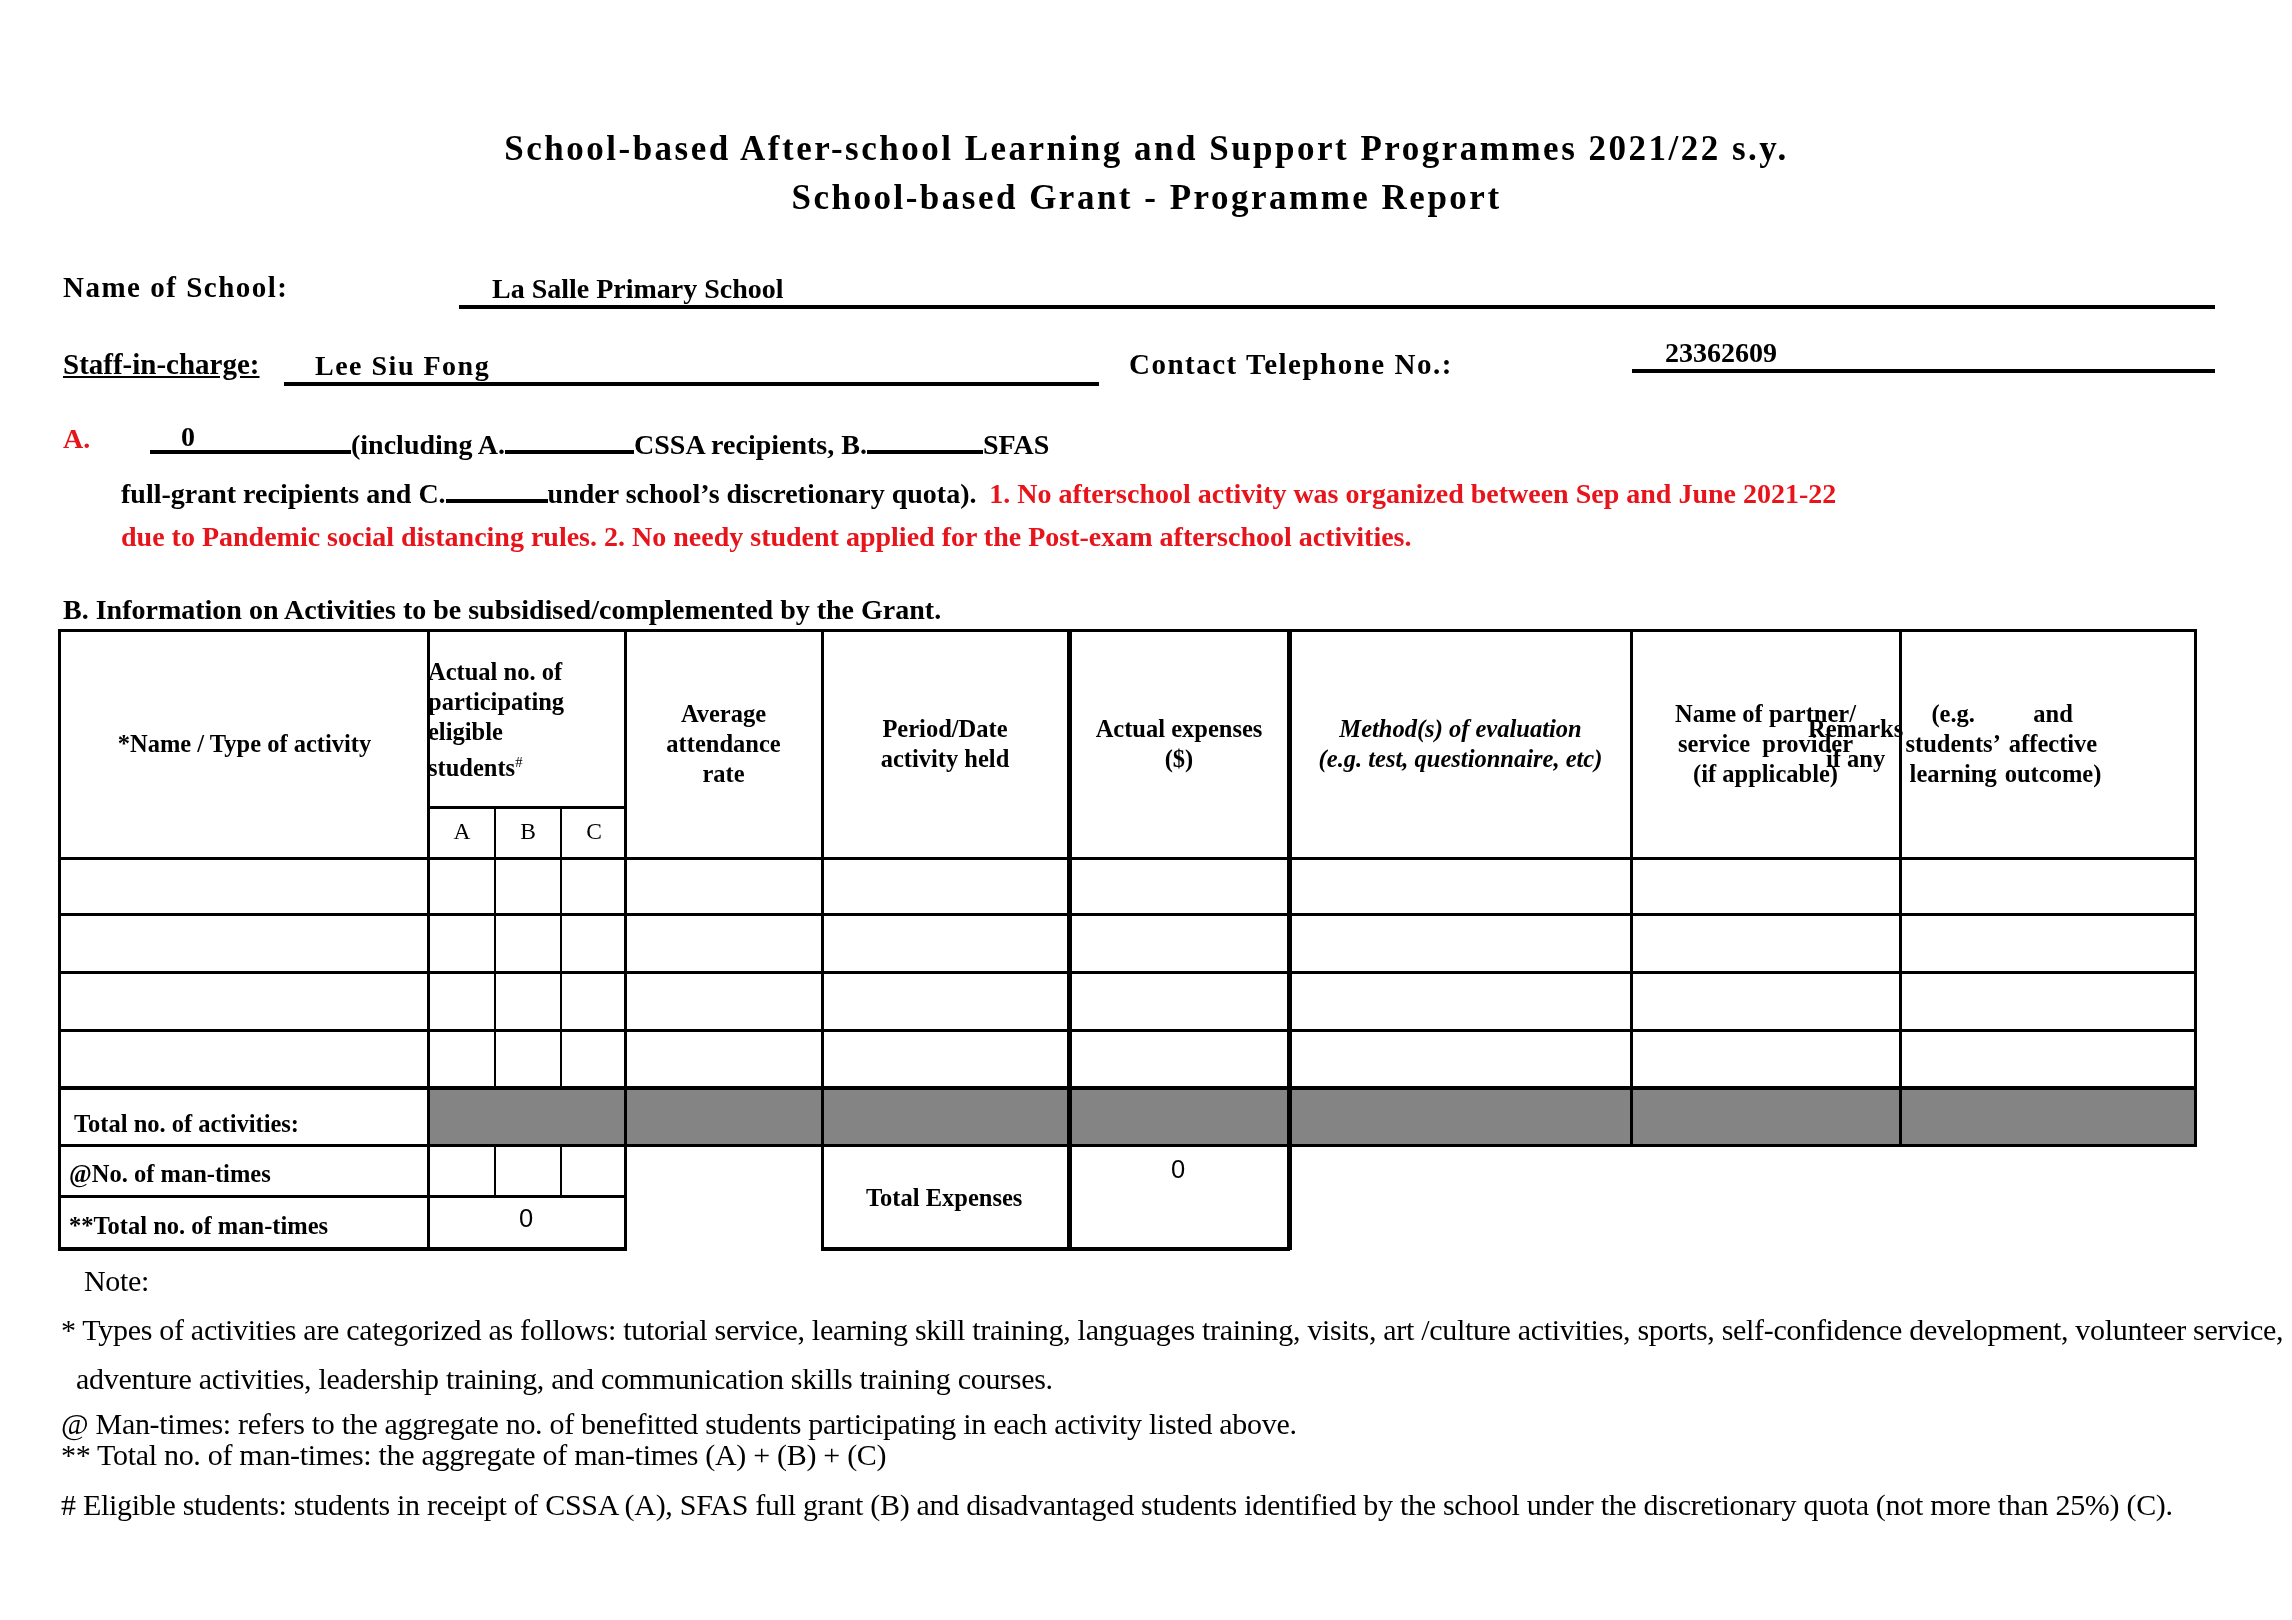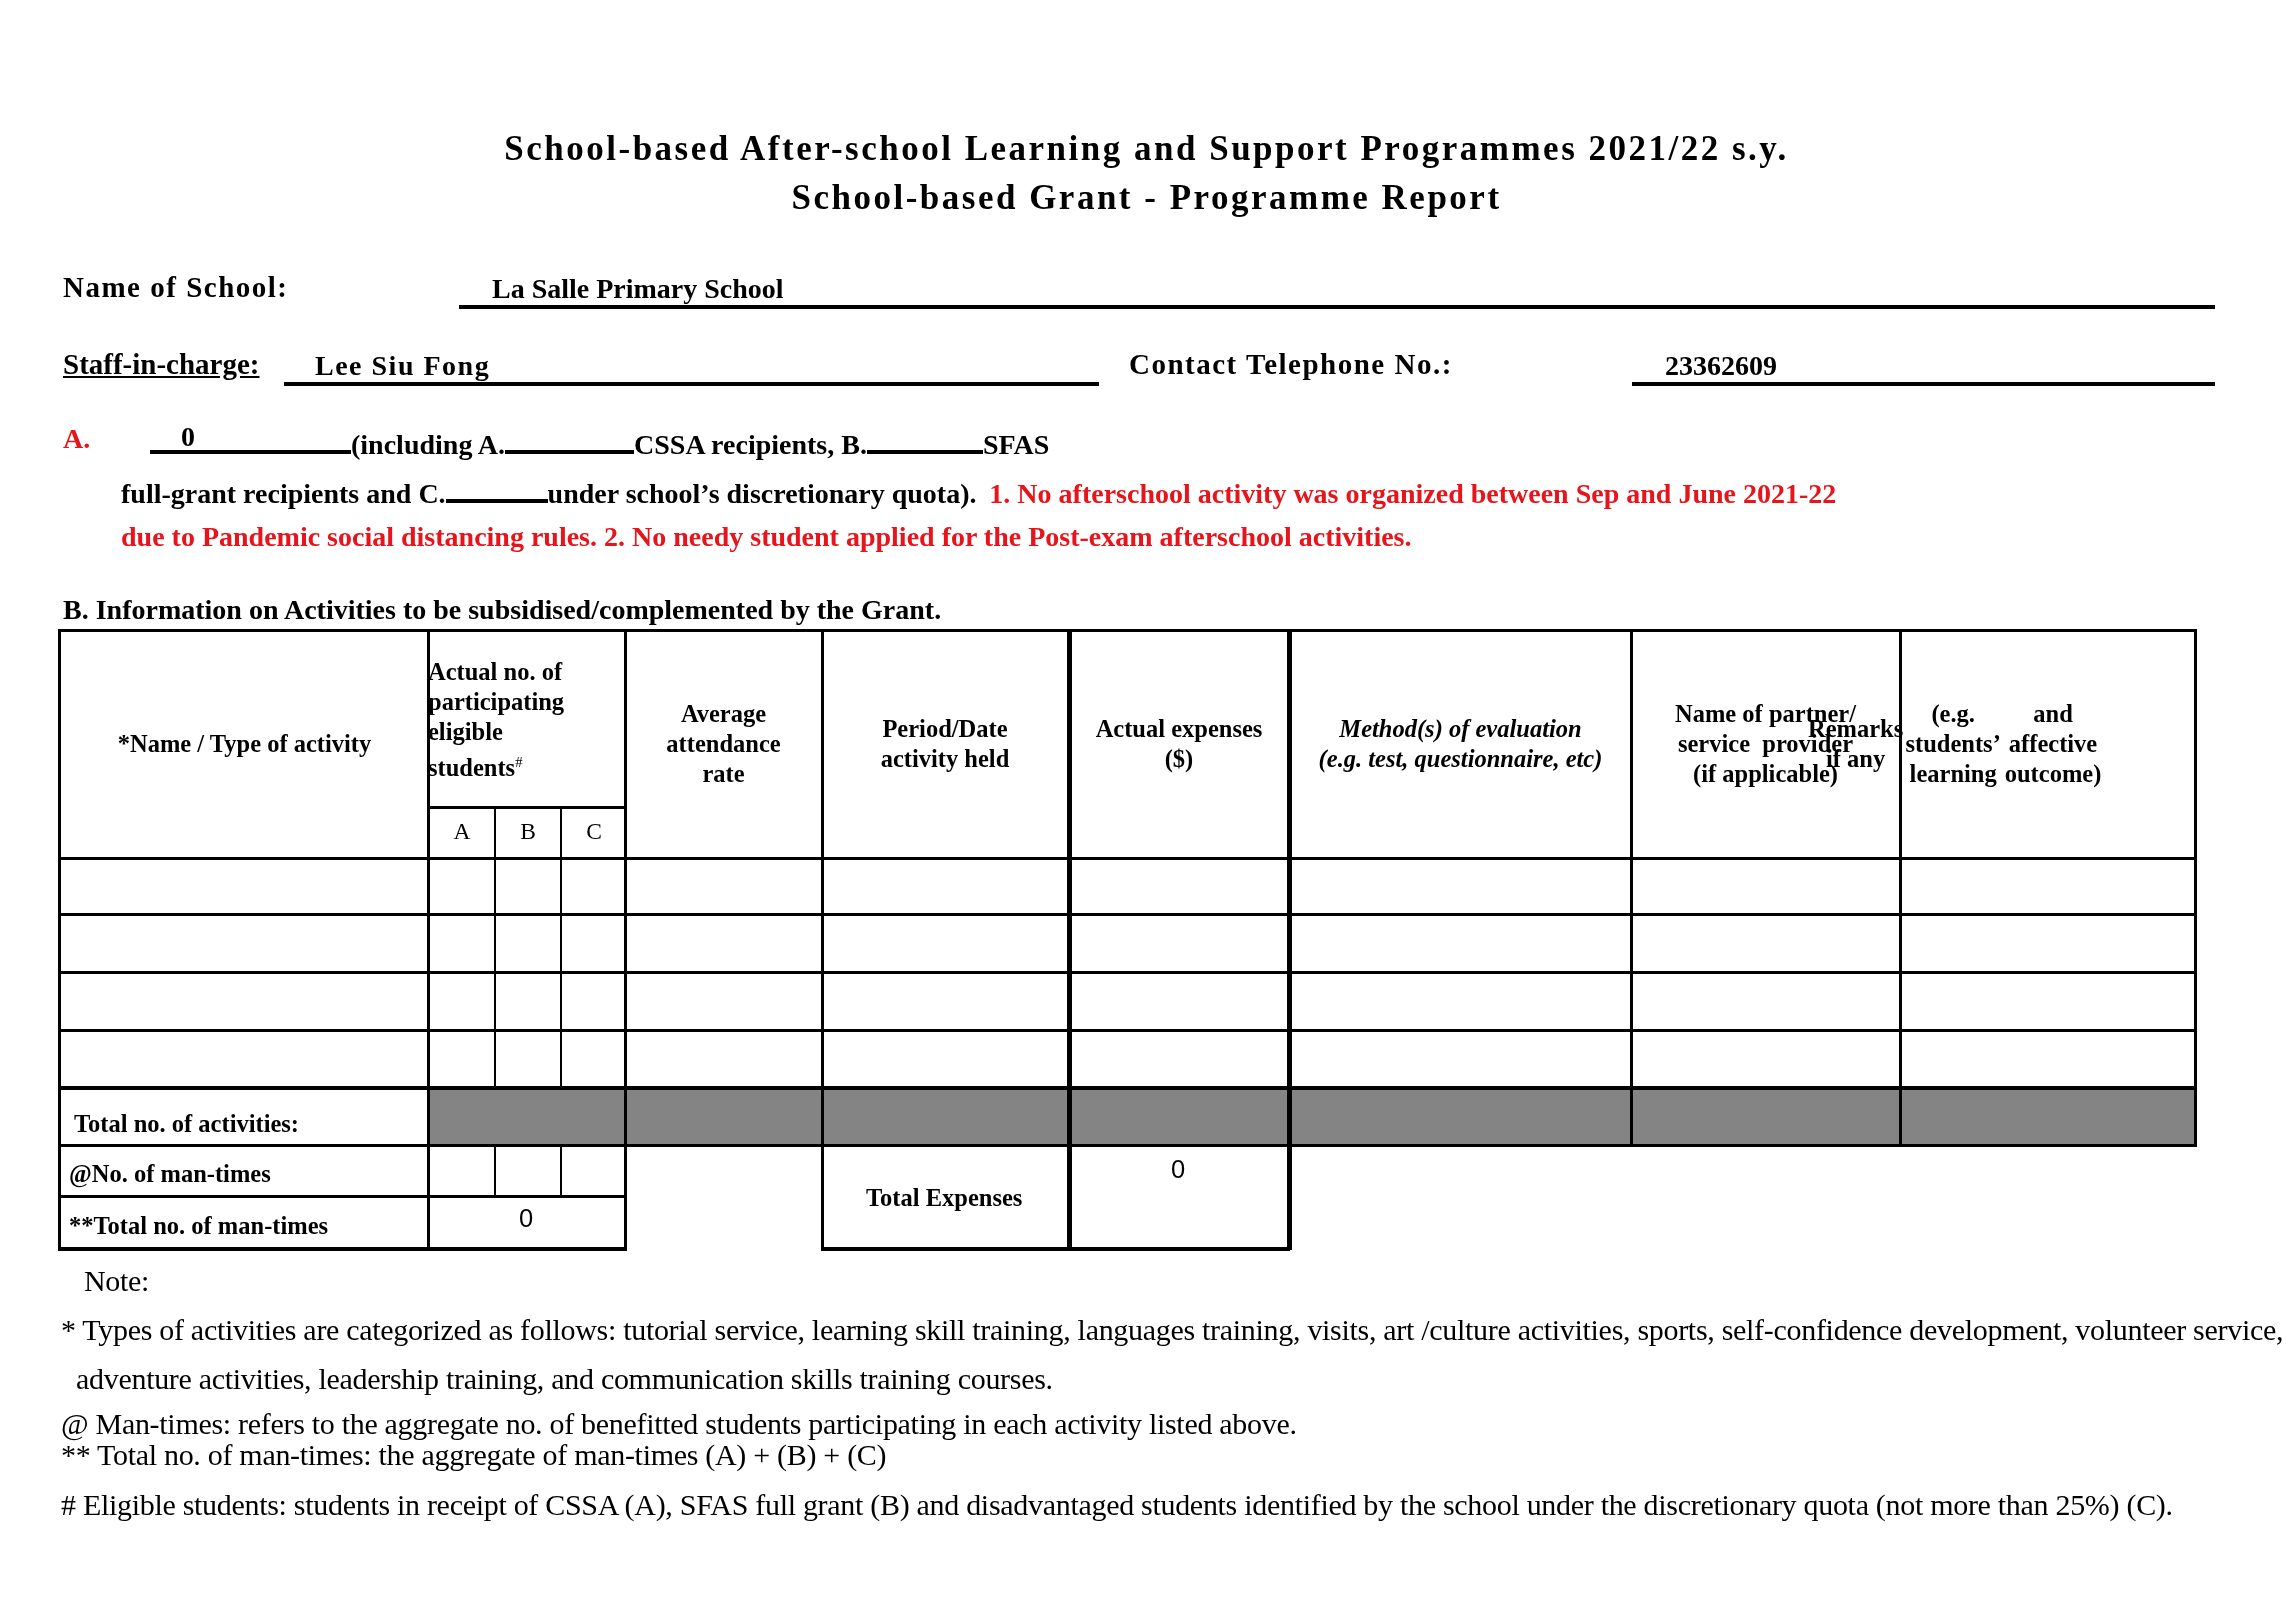--- a/index.html
+++ b/index.html
@@ -34,21 +34,21 @@
 <div class="abs uline" style="left:459px; top:272px; width:1756px;">
   <span style="padding-left:33px;">La Salle Primary School</span>
 </div>
 
 <div class="abs lbl" style="left:63px; top:348px;text-decoration:underline;">Staff-in-charge:</div>
 <div class="abs uline" style="left:284px; top:349px; width:815px;">
   <span style="padding-left:31px; letter-spacing:1.5px;">Lee Siu Fong</span>
 </div>
 
 <div class="abs lbl lbl-sp" style="left:1129px; top:348px;">Contact Telephone No.:</div>
-<div class="abs uline" style="left:1632px; top:349px; width:583px;">
+<div class="abs uline" style="left:1632px; top:336px; width:583px;">
   <span style="padding-left:33px;">23362609</span>
 </div>
 
 <div class="abs para red" style="left:63px; top:423px;">A.</div>
 <div class="abs para" style="left:121px; top:423px;">
   <span style="display:inline-block; width:29px;"></span><span class="blank" style="width:201px; position:relative;"><span style="position:absolute; left:31px; top:-2px;">0</span></span><span>(including A.</span><span class="blank" style="width:129px;"></span><span>CSSA recipients, B.</span><span class="blank" style="width:116px;"></span><span>SFAS</span>
 </div>
 <div class="abs para" style="left:121px; top:472px;">
   <span>full-grant recipients and C.</span><span class="blank" style="width:102px;"></span><span>under school’s discretionary quota).</span>
   <span class="red" style="padding-left:5.9px;">1. No afterschool activity was organized between Sep and June 2021-22</span>

